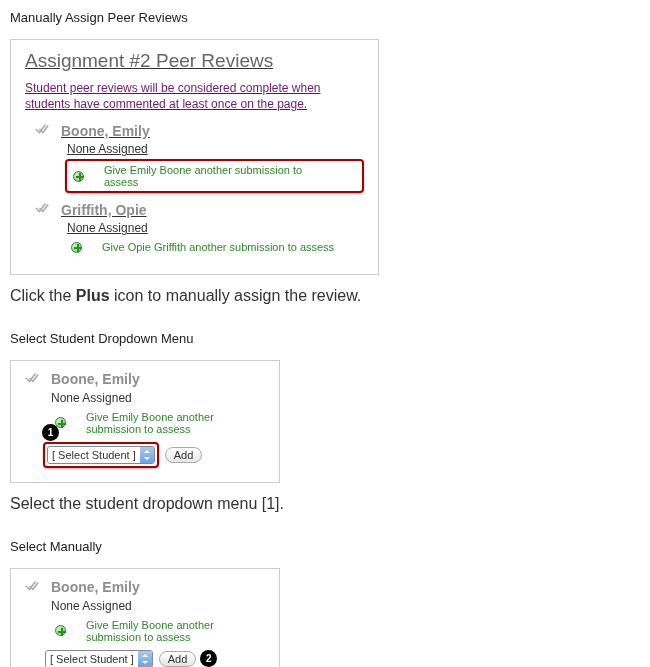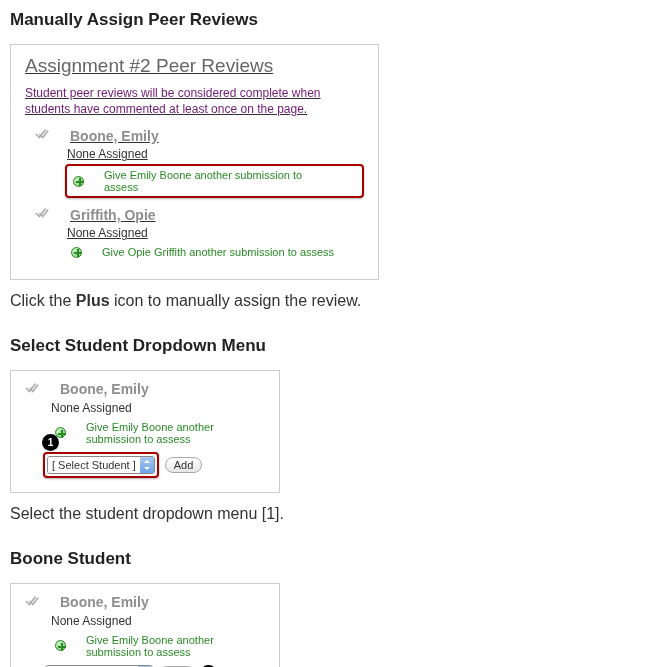--- a/index.html
+++ b/index.html
@@ -6,22 +6,22 @@
   body {
     margin: 0;
     padding: 6px 10px;
     font-family: Arial, Helvetica, sans-serif;
     font-size: 12px;
     color: #333;
     background: #fff;
     width: 650px;
   }
   h2.section {
-    font-size: 17px;
-    font-weight: bold;
+    font-size: 13px;
+    font-weight: normal;
     color: #222;
     margin: 4px 0 14px 0;
   }
   .panel {
     border: 1px solid #cccccc;
     padding: 10px 14px 14px 14px;
     background: #fff;
   }
   .p1 { width: 369px; text-decoration: underline; }
   .p2 { width: 270px; }
@@ -39,21 +39,21 @@
     margin: 0 0 10px 0;
     line-height: 1.35;
   }
   .student-block { margin: 4px 0 4px 10px; }
   .student-name {
     color: #8e8e8e;
     font-size: 14px;
     font-weight: bold;
     display: flex;
     align-items: center;
-    gap: 21px;
+    gap: 12px;
   }
   .none-line {
     margin: 3px 0 3px 32px;
     font-size: 12px;
     color: #333;
   }
   .give-line {
     margin: 0 0 0 30px;
     font-size: 11px;
     color: #2b8a27;
@@ -270,21 +270,21 @@
         <span class="sel-text">[ Select Student ]</span>
         <span class="sel-arrows"></span>
       </span>
     </span>
     <span class="add-btn">Add</span>
   </div>
 </div>
 
 <p class="caption">Select the student dropdown menu [1].</p>
 
-<h2 class="section">Boone Student</h2>
+<h2 class="section">Select Manually</h2>
 
 <div class="panel p3">
   <div class="student-name">
     <span>
       <svg class="check-sv" viewBox="0 0 16 16">
           <path d="M1 8 L5 12 L12 3"></path>
           <path d="M5 8 L9 12 L15 4"></path>
         </svg>
     </span>
     <span>Boone, Emily</span>

